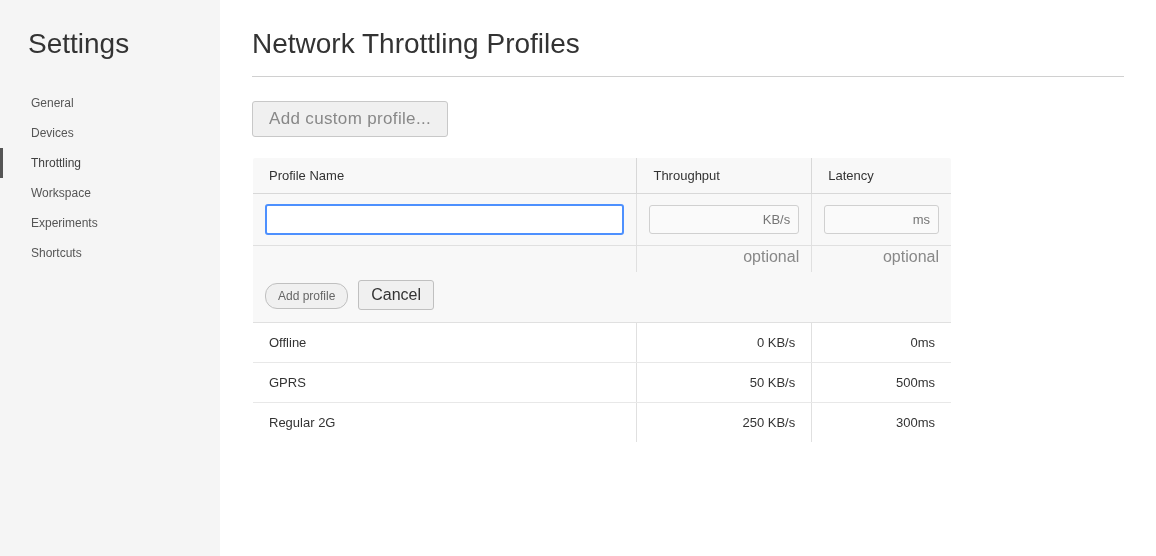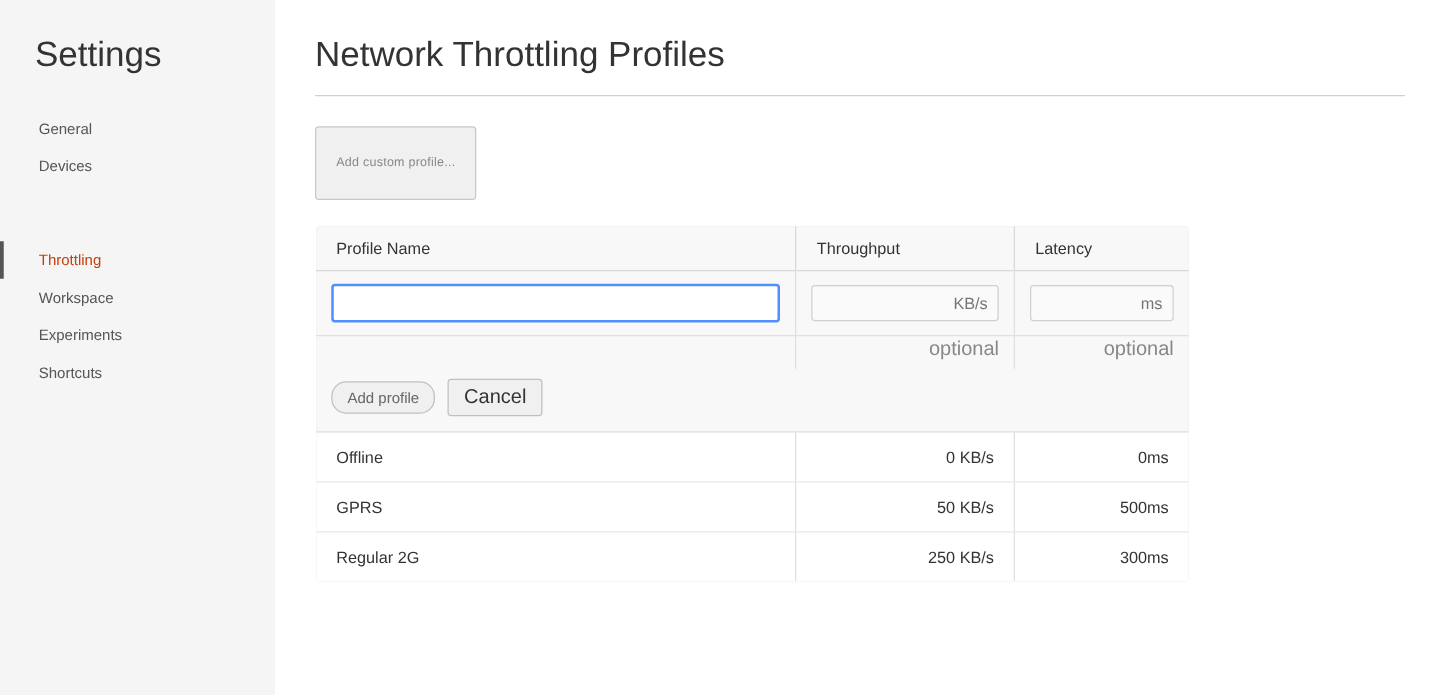--- a/index.html
+++ b/index.html
@@ -39,24 +39,23 @@
     .sidebar-item {
       padding: 8px 0 8px 28px;
       font-size: 12px;
       color: #555;
       cursor: pointer;
       position: relative;
       border-left: 3px solid transparent;
     }
 
     .sidebar-item.active {
-      color: #c2410c;
+      color: #404040;
       font-weight: 500;
       border-left: 3px solid #555;
-      margin-top: 45px;
     }
 
     
     .main-content {
       flex: 1;
       background: #ffffff;
       padding: 28px 32px 28px 32px;
       overflow-y: auto;
     }
 
@@ -71,22 +70,22 @@
       border: none;
       border-top: 1px solid #d0d0d0;
       margin-bottom: 24px;
     }
 
     
     .add-profile-btn {
       background: #f0f0f0;
       border: 1px solid #c8c8c8;
       border-radius: 3px;
-      padding: 23px 16px;
-      font-size: 10px;
+      padding: 7px 16px;
+      font-size: 17px;
       color: #888;
       cursor: pointer;
       margin-bottom: 20px;
       letter-spacing: 0.02em;
     }
 
     
     .profiles-table {
       width: 100%;
       max-width: 700px;

